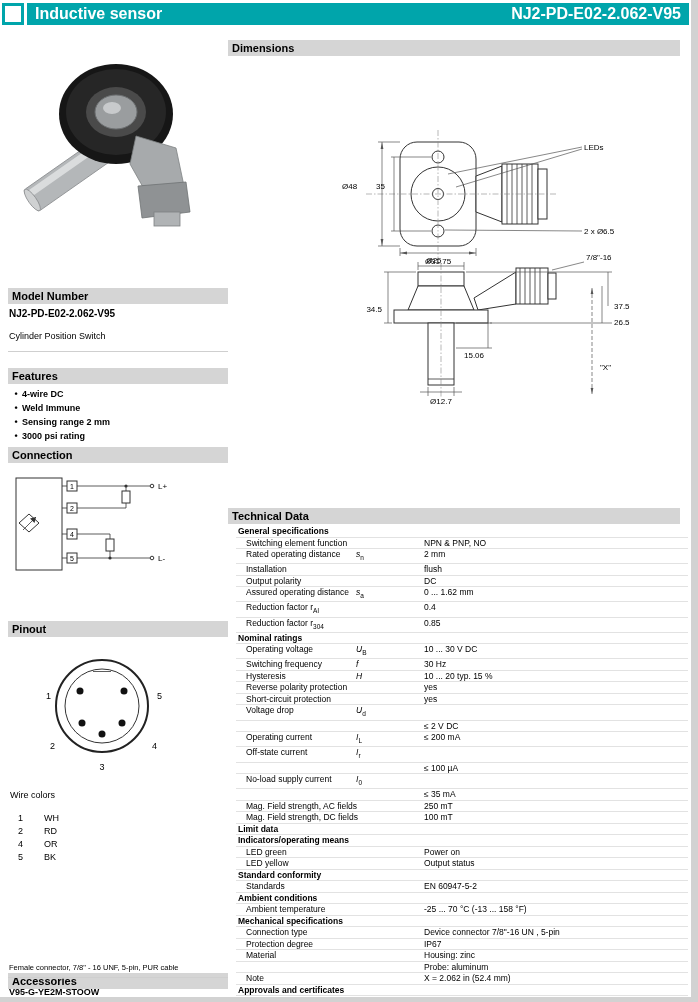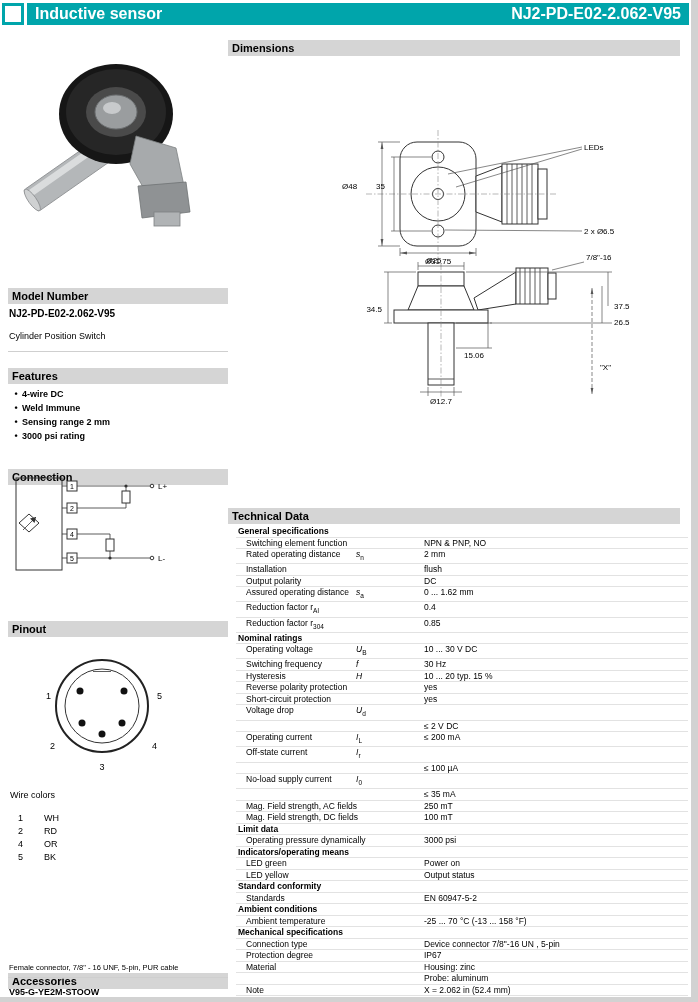--- a/index.html
+++ b/index.html
@@ -119,21 +119,21 @@
       <div class="feature-item">
         <span class="bullet">•</span>
         <span>Sensing range 2 mm</span>
       </div>
       <div class="feature-item">
         <span class="bullet">•</span>
         <span>3000 psi rating</span>
       </div>
     </div>
 
-  <div class="secbar lbar" style="top:469px">Connection</div>
+  <div class="secbar lbar" style="top:447px">Connection</div>
   <svg class="conn-svg" viewBox="0 0 170 110">
     <rect x="6" y="6" width="46" height="92" class="nf"></rect>
     <polygon points="19,42 29,51 19,60 9,51" class="nf"></polygon>
     <line x1="13" y1="58" x2="26" y2="45" class="th"></line>
     <polygon points="26,45 20,46.5 24.5,51" fill="#333"></polygon>
     <line x1="52" y1="14" x2="140" y2="14" class="th"></line>
     <line x1="52" y1="36" x2="116" y2="36" class="th"></line>
     <line x1="52" y1="62" x2="100" y2="62" class="th"></line>
     <line x1="52" y1="86" x2="140" y2="86" class="th"></line>
     <line x1="116" y1="36" x2="116" y2="31" class="th"></line>
@@ -396,25 +396,20 @@
         <div class="tval">250 mT</div>
       </div>
       <div class="trow">
         <div class="tlabel">Mag. Field strength, DC fields</div>
         <div class="tsym"></div>
         <div class="tval">100 mT</div>
       </div>
       <div class="trow tsec">
         <div class="tlabel">Limit data</div>
       </div>
-      <div class="trow">
-        <div class="tlabel">Operating pressure dynamically</div>
-        <div class="tsym"></div>
-        <div class="tval">3000 psi</div>
-      </div>
       <div class="trow tsec">
         <div class="tlabel">Indicators/operating means</div>
       </div>
       <div class="trow">
         <div class="tlabel">LED green</div>
         <div class="tsym"></div>
         <div class="tval">Power on</div>
       </div>
       <div class="trow">
         <div class="tlabel">LED yellow</div>

